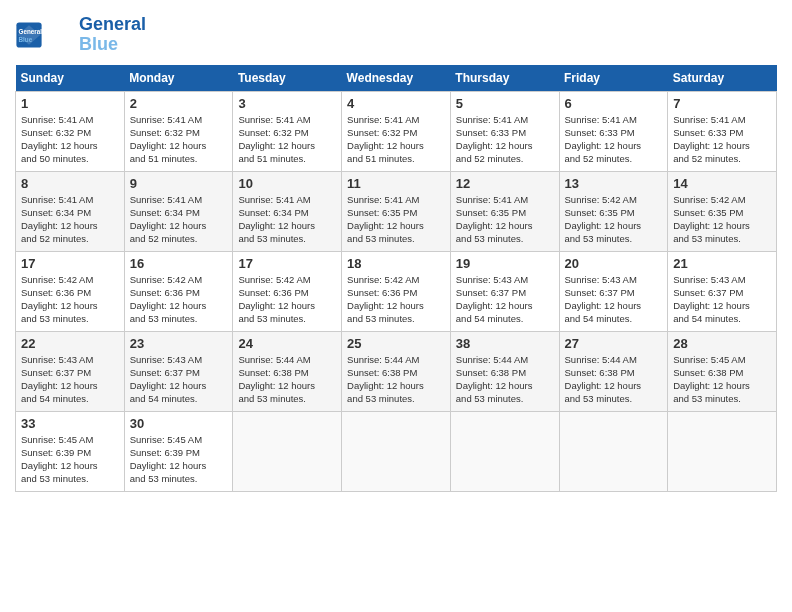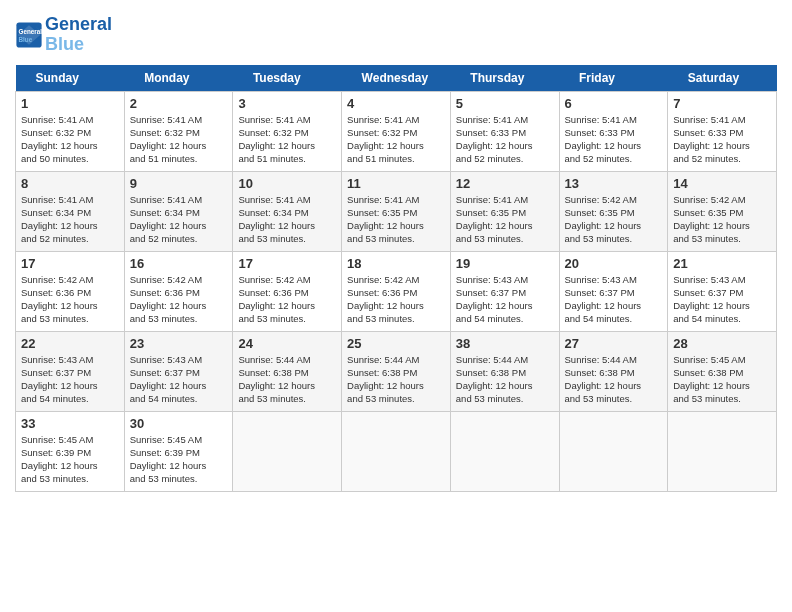--- a/index.html
+++ b/index.html
@@ -12,20 +12,21 @@
     }
     .header-area {
       display: flex;
       justify-content: space-between;
       align-items: flex-start;
       margin-bottom: 10px;
     }
     .logo {
       display: flex;
       align-items: center;
+      gap: 34px;
     }
     .logo-text {
       font-size: 18px;
       font-weight: bold;
       color: #333;
       line-height: 1.1;
     }
     .logo-text span {
       color: #1a5fa8;
     }
@@ -48,21 +49,21 @@
     }
     .calendar-table {
       width: 100%;
       border-collapse: collapse;
       font-size: 11px;
     }
     .calendar-table th {
       background: #1a5fa8;
       color: #fff;
       text-align: left;
-      padding: 6px 20px;
+      padding: 6px 5px;
       font-size: 12px;
       font-weight: bold;
     }
     .calendar-table td {
       border: 1px solid #ccc;
       vertical-align: top;
       padding: 4px 5px;
       width: calc(100% / 7);
       height: 80px;
       color: #333;

